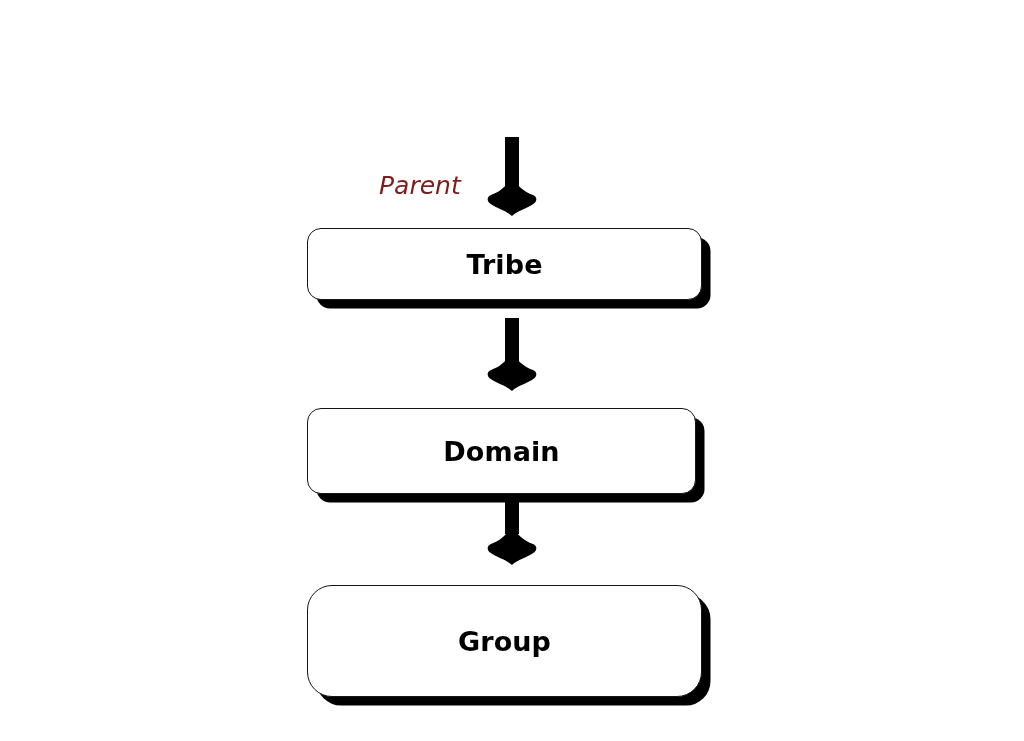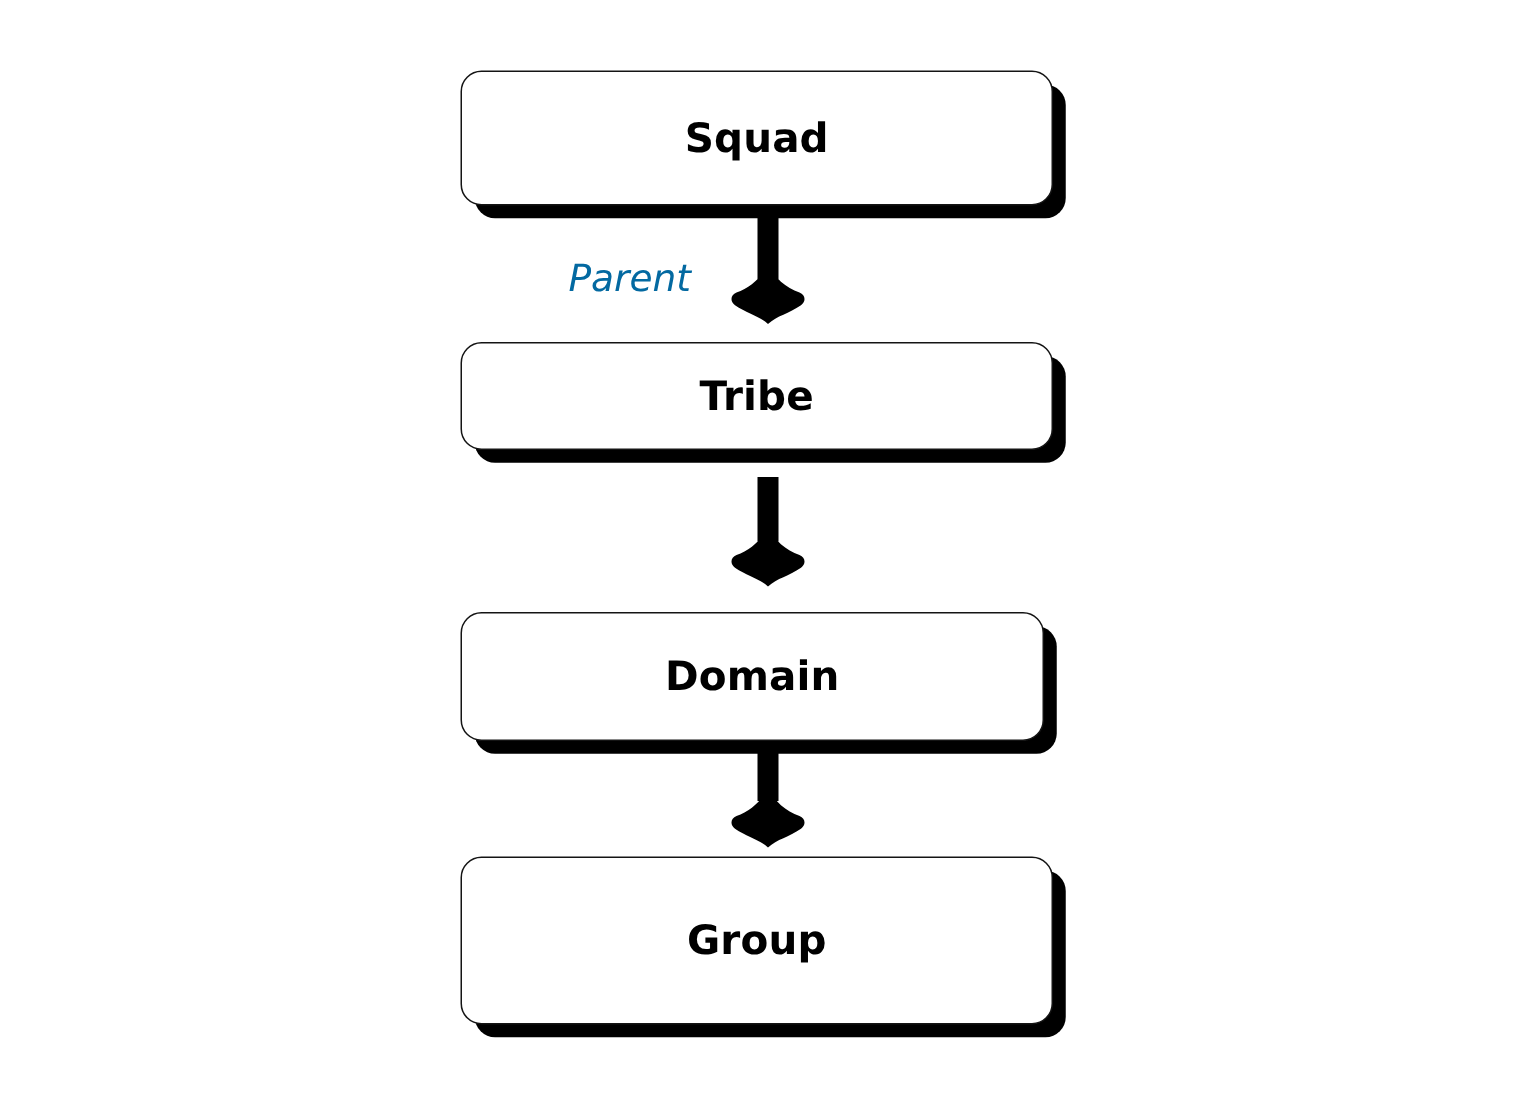--- a/index.html
+++ b/index.html
@@ -54,21 +54,21 @@
     pointer-events: none;
     overflow: visible;
   }
 
   .edge-label {
     position: absolute;
     font-family: "DejaVu Sans", "Liberation Sans", sans-serif;
     font-style: italic;
     font-weight: normal;
     font-size: 25px;
-    color: #0369a1;
+    color: #7f1d1d;
     white-space: nowrap;
     user-select: none;
   }
 </style>
 </head>
 <body>
 
 <div id="diagram-canvas">
 
   <svg class="edge" viewBox="0 0 1024 741" xmlns="http://www.w3.org/2000/svg">
@@ -97,29 +97,26 @@
     </g>
 
     <g>
       <line x1="512" y1="494" x2="512" y2="534" stroke="#000000" stroke-width="14"></line>
       <use href="#arrowhead-shape" x="0" y="0" transform="translate(512,545)"></use>
     </g>
   </svg>
 
   <div class="edge-label" style="left:379px; top:171px;">Parent</div>
 
-  <div class="node" style="left:307px; top:47px; width:395px; height:90px;">
-    <span class="node-label">Squad</span>
-  </div>
 
   <div class="node" style="left:307px; top:228px; width:395px; height:72px;">
     <span class="node-label">Tribe</span>
   </div>
 
   <div class="node" style="left:307px; top:408px; width:389px; height:86px;">
     <span class="node-label">Domain</span>
   </div>
 
-  <div class="node" style="left:307px; top:571px; width:395px; height:112px;">
+  <div class="node" style="left:307px; top:585px; width:395px; height:112px;border-radius:25px;">
     <span class="node-label">Group</span>
   </div>
 
 </div>
 
 </body></html>

